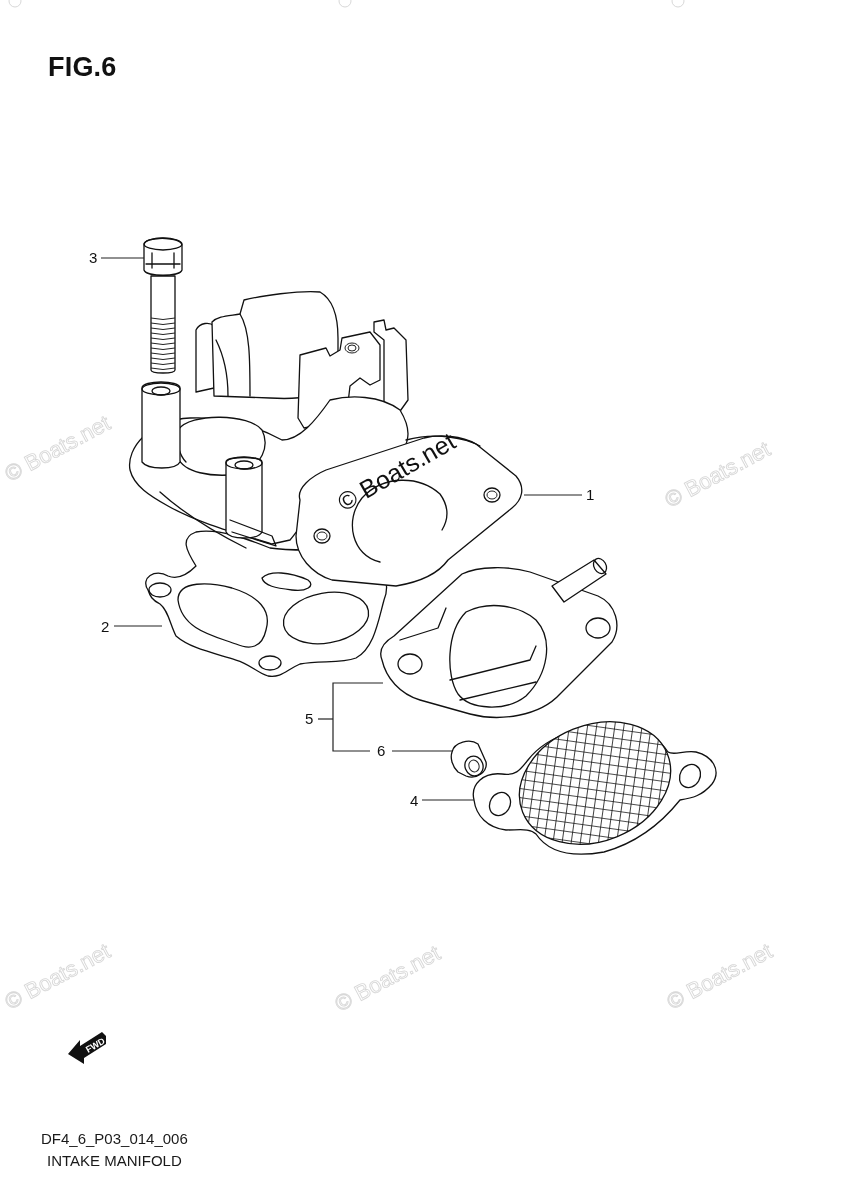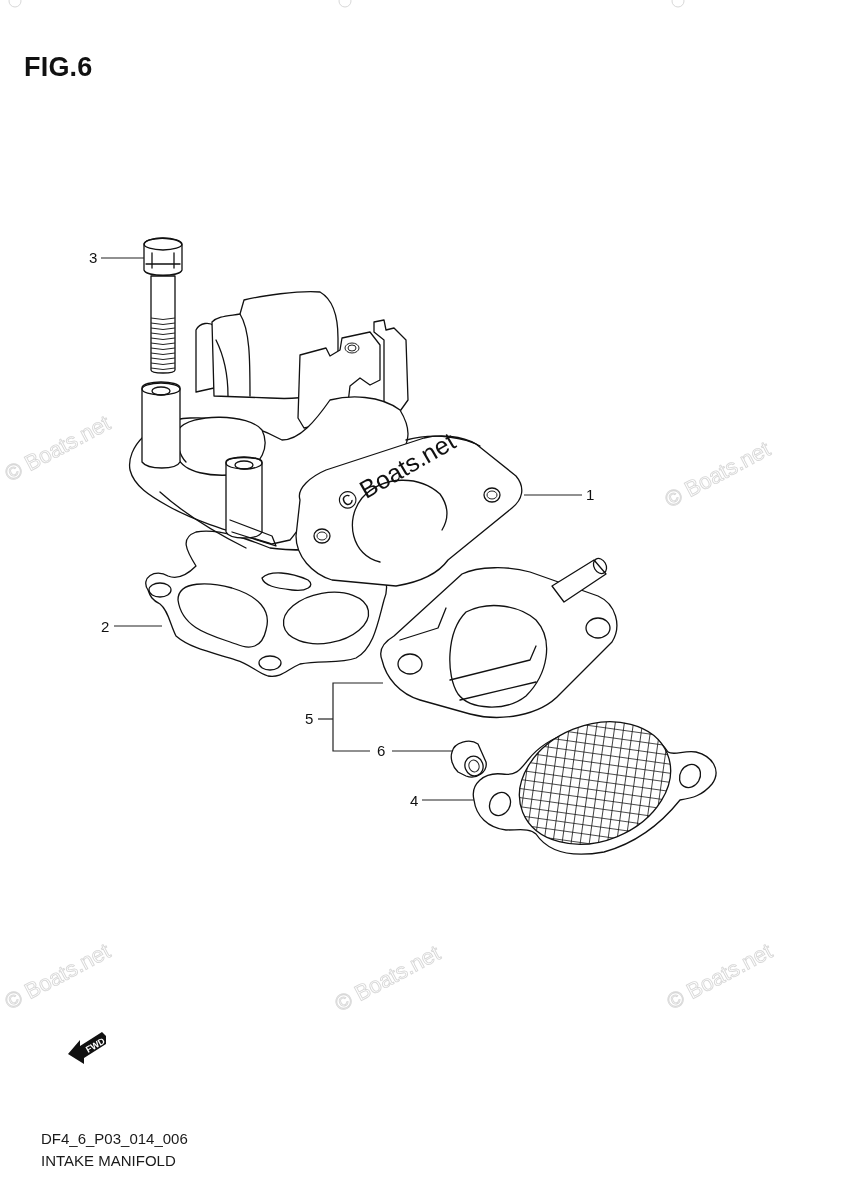--- a/index.html
+++ b/index.html
@@ -1,20 +1,20 @@
 <!DOCTYPE html>
 <html><head>
 <meta charset="utf-8">
 <style>
   html, body { margin: 0; padding: 0; background: #ffffff; }
   body { width: 848px; height: 1200px; position: relative; overflow: hidden;
          font-family: "Liberation Sans", sans-serif; color: #111; }
-  .fig-title { position: absolute; left: 24px; top: 52px; font-size: 27px; font-weight: bold; letter-spacing: 0.2px; }
+  .fig-title { position: absolute; left: 48px; top: 52px; font-size: 27px; font-weight: bold; letter-spacing: 0.2px; }
   .footer { position: absolute; left: 41px; top: 1128px; font-size: 15px; line-height: 22px; color: #1a1a1a; }
-  .footer div { white-space: nowrap; }
+  .footer div { white-space: nowrap; text-align: center; }
   svg.diagram { position: absolute; left: 0; top: 0; width: 848px; height: 1200px; }
   .line { fill: none; stroke: #111; stroke-width: 1.3; stroke-linecap: round; stroke-linejoin: round; }
   .thin { fill: none; stroke: #222; stroke-width: 1; }
   .fillw { fill: #fff; stroke: #111; stroke-width: 1.3; stroke-linejoin: round; }
   .leader { stroke: #222; stroke-width: 1.2; fill: none; }
   .callout { font-family: "Liberation Sans", sans-serif; font-size: 15px; fill: #111; }
   .wm { font-family: "Liberation Sans", sans-serif; font-size: 22px; fill: none; stroke: #d8d8d8; stroke-width: 0.9; }
   .wm-dark { font-family: "Liberation Sans", sans-serif; font-size: 25px; fill: #111; }
 </style>
 </head>

